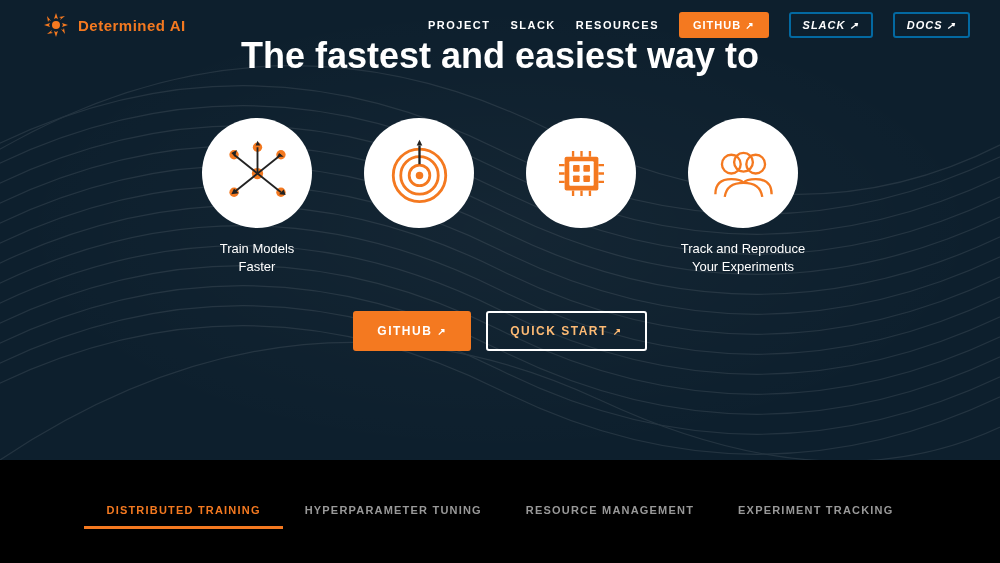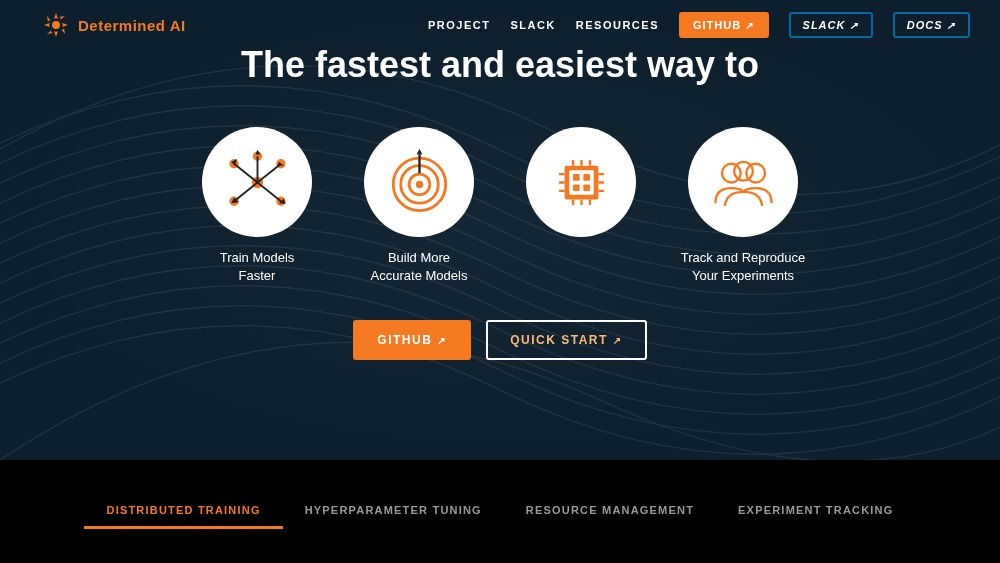--- a/index.html
+++ b/index.html
@@ -95,21 +95,21 @@
       inset: 0;
       opacity: 0.18;
     }
 
     .hero-content {
       position: relative;
       z-index: 2;
       display: flex;
       flex-direction: column;
       align-items: center;
-      padding-top: 42px;
+      padding-top: 33px;
     }
     .hero-title {
       color: white;
       font-size: 36px;
       font-weight: 700;
       text-align: center;
       line-height: 1.25;
       max-width: 600px;
       margin-bottom: 40px;
     }
@@ -274,21 +274,20 @@
 
             <circle cx="40" cy="42" r="28" stroke="#f47920" stroke-width="3" fill="none"></circle>
             <circle cx="40" cy="42" r="20" stroke="#f47920" stroke-width="3" fill="none"></circle>
             <circle cx="40" cy="42" r="11" stroke="#f47920" stroke-width="3" fill="none"></circle>
             <circle cx="40" cy="42" r="4" fill="#f47920"></circle>
 
             <line x1="40" y1="10" x2="40" y2="30" stroke="#222" stroke-width="2.5"></line>
             <polygon points="37,10 43,10 40,4" fill="#222"></polygon>
           </svg>
         </div>
-        <div class="feature-label">Build More<br>Accurate Models</div>
       </div>
 
       <div class="feature-item">
         <div class="feature-circle">
           <svg class="icon-svg" viewBox="0 0 80 80" xmlns="http://www.w3.org/2000/svg">
 
             <rect x="22" y="22" width="36" height="36" fill="#f47920" rx="2"></rect>
             <rect x="27" y="27" width="26" height="26" fill="white" rx="1"></rect>
 
             <rect x="31" y="31" width="7" height="7" fill="#f47920" rx="1"></rect>

